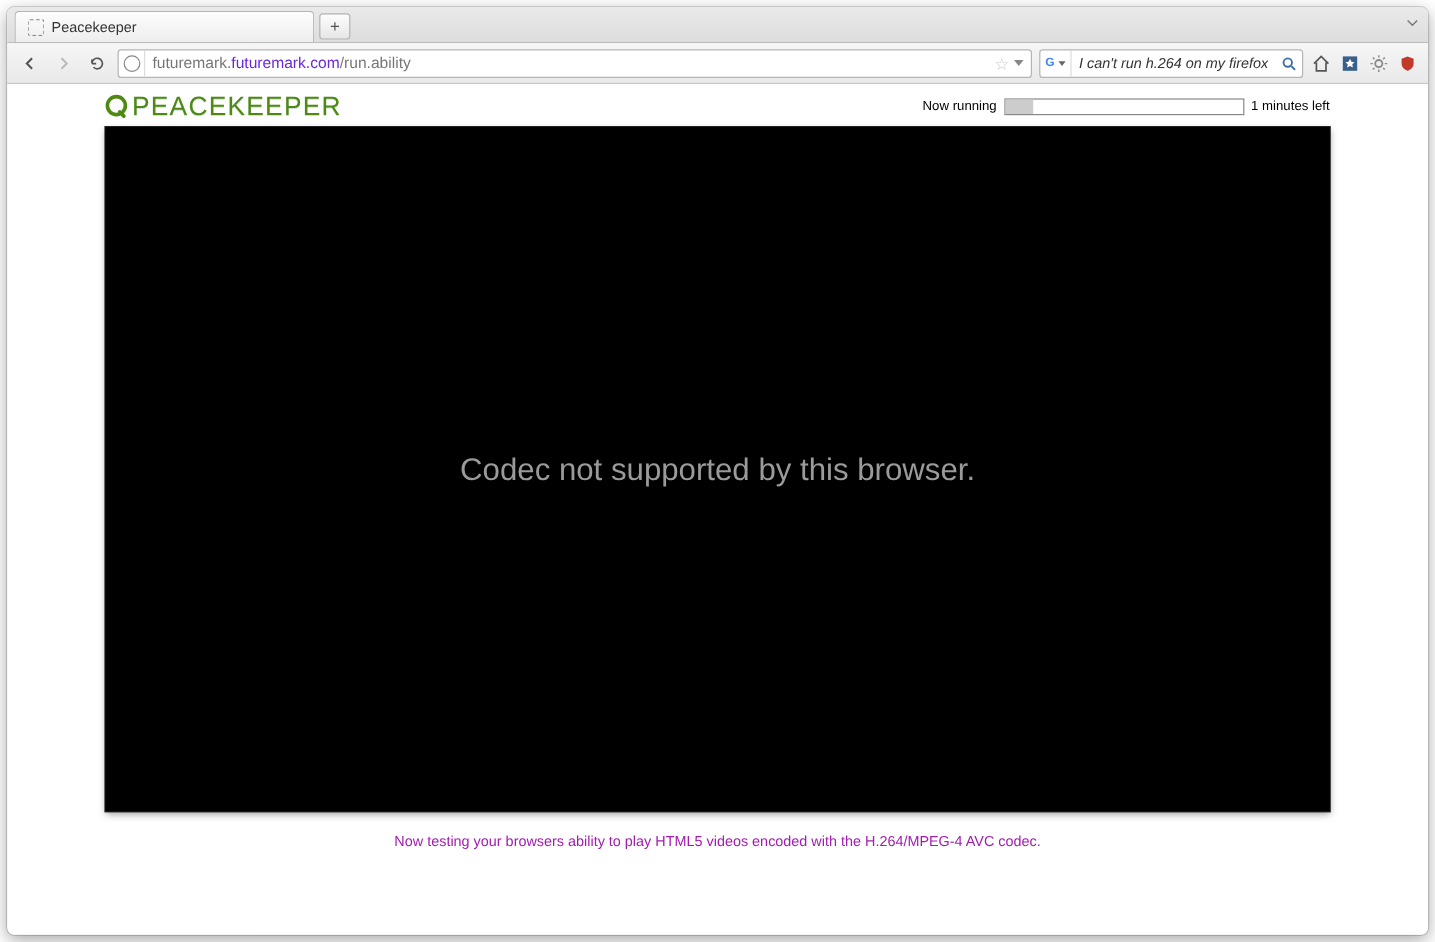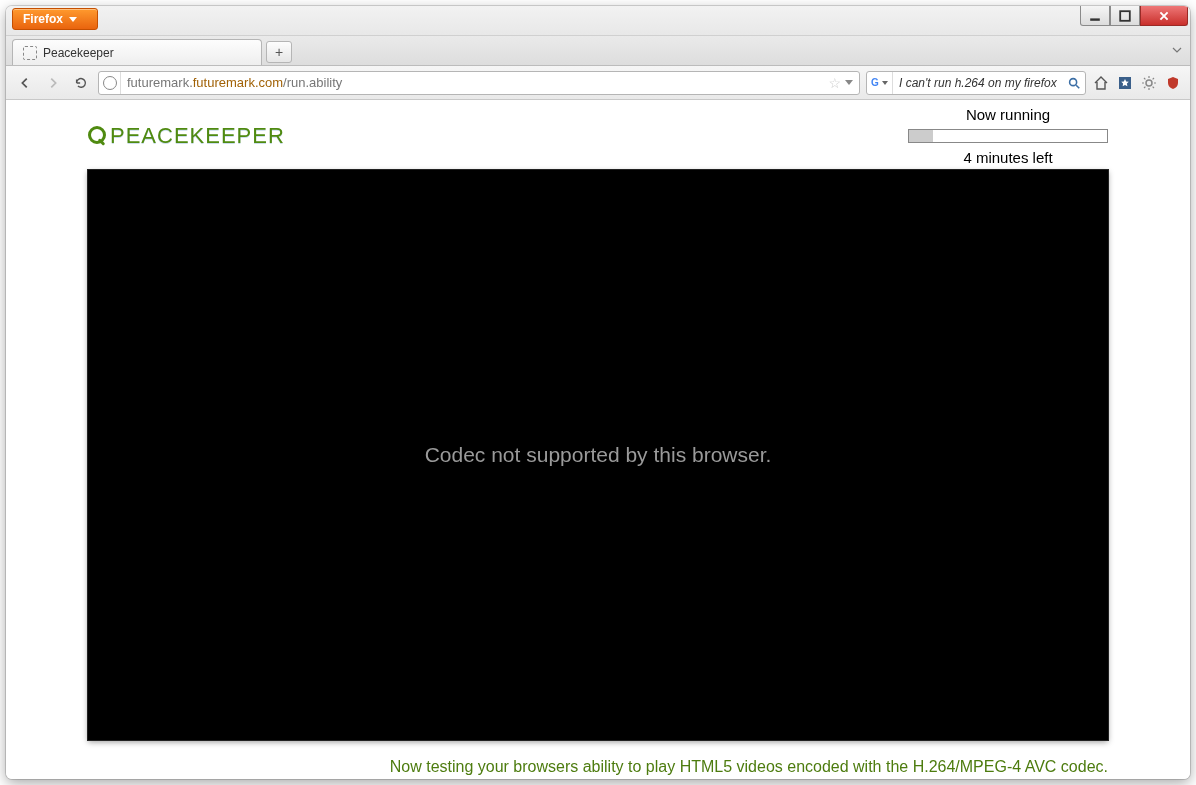--- a/index.html
+++ b/index.html
@@ -62,21 +62,21 @@
   .nav-btn { width:22px;height:22px;display:flex;align-items:center;justify-content:center;cursor:pointer;color:#555;border-radius:3px; }
   .nav-btn svg{width:14px;height:14px;}
   .nav-btn.disabled{color:#bbb;cursor:default;}
   .url-wrap{
     flex:1; height:24px; display:flex; align-items:center;
     border:1px solid #b5b5b5; border-radius:3px; background:#fff;
   }
   .url-identity{width:22px;height:100%;display:flex;align-items:center;justify-content:center;border-right:1px solid #ddd;}
   .url-identity .globe{width:14px;height:14px;border:1px solid #888;border-radius:50%;}
   .url-input{flex:1;border:none;outline:none;font-size:13px;padding:0 6px;color:#777;background:transparent;}
-  .url-input .domain{color:#a16207;margin-top:16px;}
+  .url-input .domain{color:#6d28d9;margin-top:16px;}
   .url-actions{display:flex;align-items:center;gap:4px;padding:0 6px;color:#999;}
   .url-actions span{cursor:pointer;font-size:14px;}
   .url-caret{width:0;height:0;border-left:4px solid transparent;border-right:4px solid transparent;border-top:5px solid #888;}
 
   .search-wrap{
     width:220px;height:24px;display:flex;align-items:center;
     border:1px solid #b5b5b5;border-radius:3px;background:#fff;
   }
   .search-engine{width:26px;height:100%;display:flex;align-items:center;justify-content:center;gap:1px;border-right:1px solid #ddd;font-size:10px;font-weight:bold;cursor:pointer;}
   .search-engine .g1{color:#4285F4;}
@@ -91,63 +91,40 @@
 
   
   .viewport{flex:1;background:#fff;overflow:auto;}
   .page{max-width:1020px;margin:0 auto;padding:4px 0 20px;}
 
   .pk-header{display:flex;align-items:center;justify-content:space-between;padding:2px 0 4px;}
   .pk-logo{display:flex;align-items:center;gap:2px;font-family:Impact,"Arial Black",sans-serif;font-size:22px;color:#4f8a10;letter-spacing:1px;text-shadow:0 1px 0 #cde;}
   .pk-logo .mag{width:20px;height:20px;position:relative;}
   .pk-logo .mag::before{content:"";position:absolute;width:12px;height:12px;border:3px solid #4f8a10;border-radius:50%;left:0;top:0;}
   .pk-logo .mag::after{content:"";position:absolute;width:3px;height:8px;background:#4f8a10;transform:rotate(-45deg);left:12px;top:12px;border-radius:2px;}
-  .pk-status{display:flex;align-items:center;gap:6px;font-size:15px;color:#000;flex-direction:column;}
+  .pk-status{display:flex;align-items:center;gap:6px;font-size:11px;color:#000;}
   .pk-progress{width:200px;height:14px;border:1px solid #888;background:#fff;position:relative;}
   .pk-progress .fill{position:absolute;left:0;top:0;bottom:0;width:12%;background:#ccc;}
 
   .video-frame{
     position:relative;height:570px;background:#000;border:3px solid #000;
     box-shadow:0 0 0 1px #222, 0 2px 6px rgba(0,0,0,.4);
     display:flex;align-items:center;justify-content:center;
   }
   
   .video-frame::before{content:"";position:absolute;inset:-2px;border:2px solid #000;filter:blur(.5px);border-radius:2px;pointer-events:none;}
-  .codec-msg{color:#9a9a9a;font-size:21px;font-family:Arial,sans-serif;}
-
-  .caption{margin-top:18px;text-align:right;font-size:16px;color:#4d7c0f;font-family:Verdana,sans-serif;}
+  .codec-msg{color:#9a9a9a;font-size:26px;font-family:Arial,sans-serif;}
+
+  .caption{margin-top:18px;text-align:center;font-size:12px;color:#a21caf;font-family:Verdana,sans-serif;}
 </style>
 </head>
 <body>
 
 <div class="window">
 
-  <div class="title-strip">
-    <div class="ff-button">
-      <span>Firefox</span>
-      <span class="caret"></span>
-    </div>
-    <div class="win-controls">
-      <div class="win-btn min">
-        <svg viewBox="0 0 10 10">
-            <rect x="1" y="7" width="8" height="2" fill="#333"></rect>
-          </svg>
-      </div>
-      <div class="win-btn">
-        <svg viewBox="0 0 10 10">
-            <rect x="1" y="1" width="8" height="8" fill="none" stroke="#333" stroke-width="1.5"></rect>
-          </svg>
-      </div>
-      <div class="win-btn close">
-        <svg viewBox="0 0 10 10">
-            <path d="M2 2 L8 8 M8 2 L2 8" stroke="#fff" stroke-width="1.6"></path>
-          </svg>
-      </div>
-    </div>
-  </div>
 
   <div class="tab-strip">
     <div class="tab">
       <span class="favicon"></span>
       <span>Peacekeeper</span>
     </div>
     <div class="newtab">
       <span>+</span>
     </div>
     <div class="tabstrip-dropdown">
@@ -233,21 +210,21 @@
       <div class="pk-header">
         <div class="pk-logo">
           <span class="mag"></span>
           <span>PEACEKEEPER</span>
         </div>
         <div class="pk-status">
           <span>Now running</span>
           <div class="pk-progress">
             <div class="fill"></div>
           </div>
-          <span>4 minutes left</span>
+          <span>1 minutes left</span>
         </div>
       </div>
 
       <div class="video-frame">
         <div class="codec-msg">Codec not supported by this browser.</div>
       </div>
 
       <div class="caption">Now testing your browsers ability to play HTML5 videos encoded with the H.264/MPEG-4 AVC codec.</div>
 
     </div>

